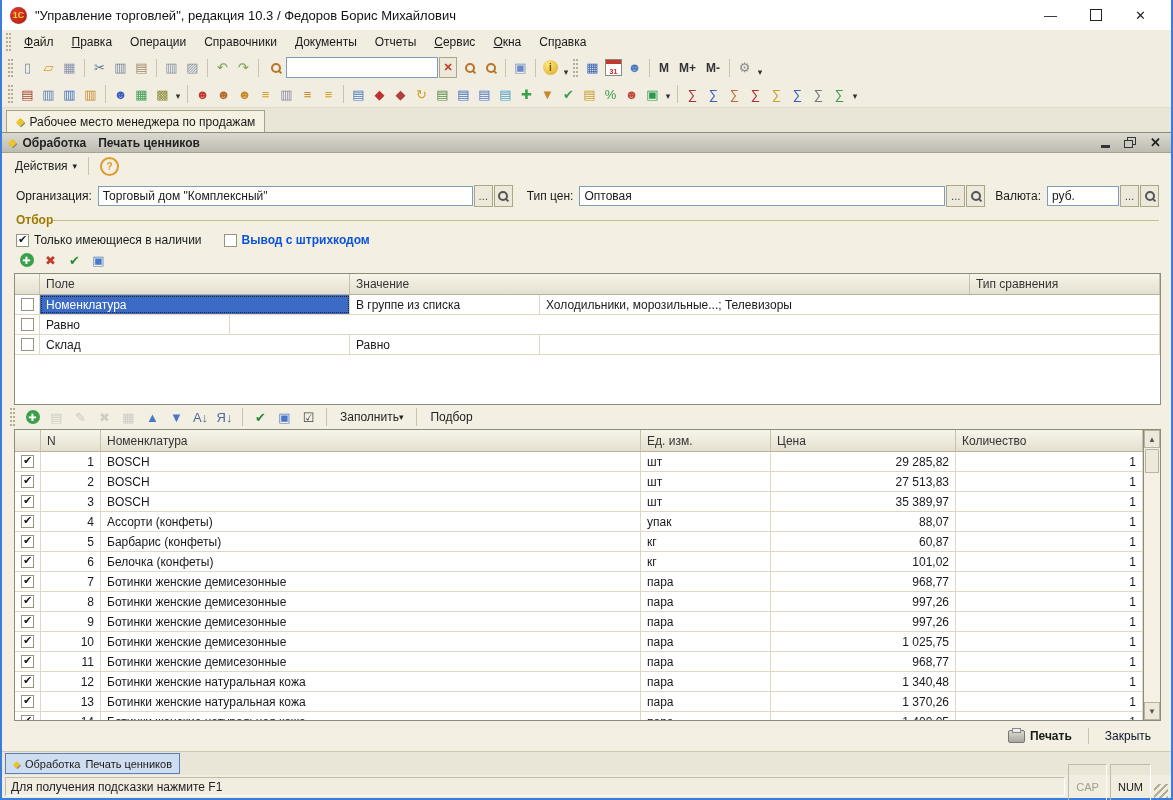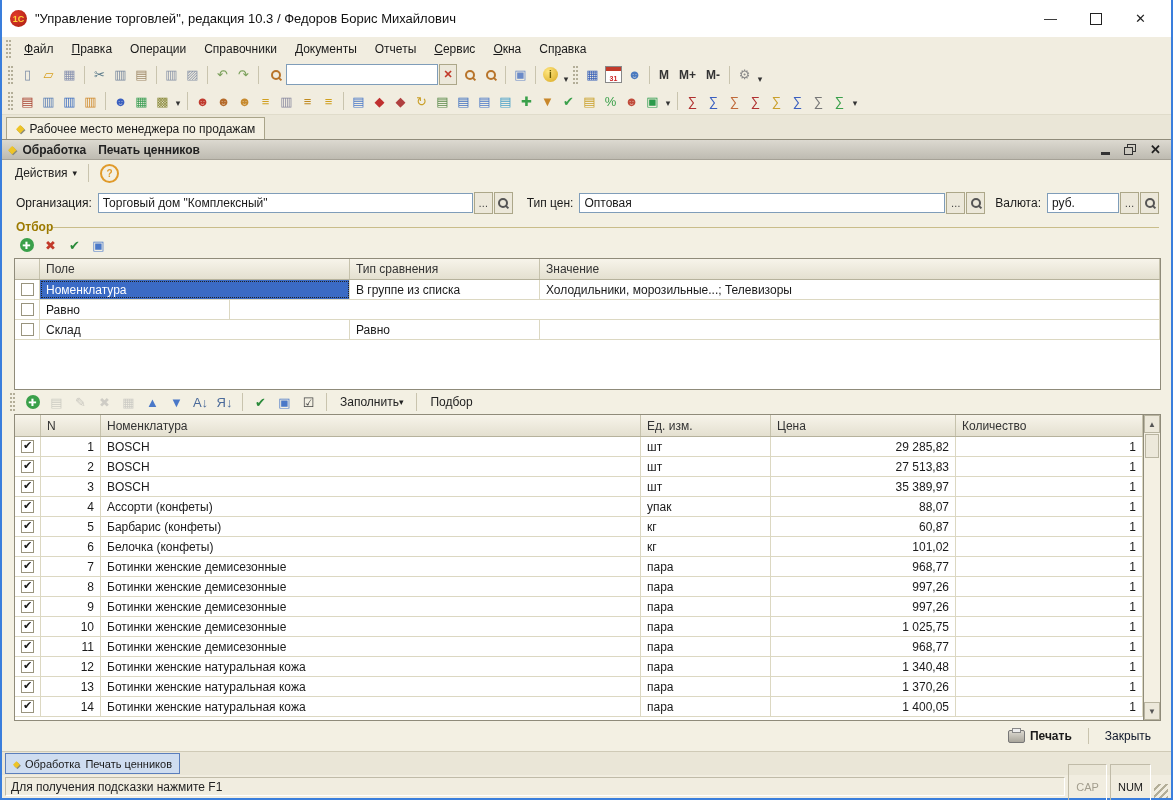--- a/index.html
+++ b/index.html
@@ -1,20 +1,20 @@
 <!DOCTYPE html>
 <html><head>
 <meta charset="utf-8">
 <style>
   html,body{margin:0;padding:0;}
   body{width:1173px;height:800px;overflow:hidden;font-family:"Liberation Sans",sans-serif;font-size:12px;color:#1a1a1a;background:#f1ede0;}
   .app{width:1173px;height:800px;box-sizing:border-box;border:2px solid #3a7edc;border-top:none;display:flex;flex-direction:column;background:#f1ede0;}
 
   
-  .titlebar{height:37px;background:#fff;display:flex;align-items:center;padding:0 8px;flex:none;}
+  .titlebar{height:30px;background:#fff;display:flex;align-items:center;padding:0 8px;flex:none;}
   .logo1c{width:17px;height:17px;border-radius:50%;background:radial-gradient(circle at 35% 35%,#e23a2a,#a81e12);color:#ffd23a;font-size:9px;font-weight:bold;display:flex;align-items:center;justify-content:center;margin-right:8px;}
   .title-text{font-size:13px;color:#111;}
   .win-controls{margin-left:auto;display:flex;}
   .win-btn{width:45px;height:28px;display:flex;align-items:center;justify-content:center;font-size:13px;color:#222;}
   .wmax{width:10px;height:10px;border:1px solid #222;}
 
   
   .menubar{height:24px;display:flex;align-items:center;background:#f1ede0;flex:none;padding-left:2px;}
   .menu-item{padding:3px 9px;cursor:default;}
   .menu-item u{text-decoration:underline;}
@@ -321,38 +321,48 @@
       <span class="fbtn" style="color:#555">
           <span class="lens"></span>
         </span>
     </div>
 
     <div class="section-head">
       <span class="section-title">Отбор</span>
       <span class="section-line"></span>
     </div>
 
+    <div class="check-row">
+      <span class="cklabel">
+        <span class="cb checked" id="cb-stock"></span>
+        <span>Только имеющиеся в наличии</span>
+      </span>
+      <span class="cklabel">
+        <span class="cb" id="cb-barcode"></span>
+        <span class="blue-bold">Вывод с штрихкодом</span>
+      </span>
+    </div>
 
     <div class="mini-toolbar">
       <span style="display:flex;align-items:center;gap:3px">
           <span class="tbtn">
             <span class="rg" style="background: rgb(58, 160, 74); color: rgb(255, 255, 255);">✚</span>
           </span>
           <span class="tbtn" style="color: rgb(194, 58, 42);">✖</span>
           <span class="tbtn" style="color: rgb(42, 138, 58);">✔</span>
           <span class="tbtn" style="color: rgb(74, 120, 200);">▣</span>
         </span>
     </div>
 
     <div class="ftable">
       <div class="frow fhead">
         <span class="cell fcol-cb"></span>
         <span class="cell fcol-field">Поле</span>
+        <span class="cell fcol-val">Значение</span>
         <span class="cell fcol-cmp">Тип сравнения</span>
-        <span class="cell fcol-val">Значение</span>
       </div>
       <div id="filter-rows">
           <div class="frow fbody">
             <span class="cell fcol-cb">
               <span class="cb"></span>
             </span>
             <span class="cell fcol-field sel-cell">Номенклатура</span>
             <span class="cell fcol-cmp">В группе из списка</span>
             <span class="cell fcol-val">Холодильники, морозильные...; Телевизоры</span>
           </div>

